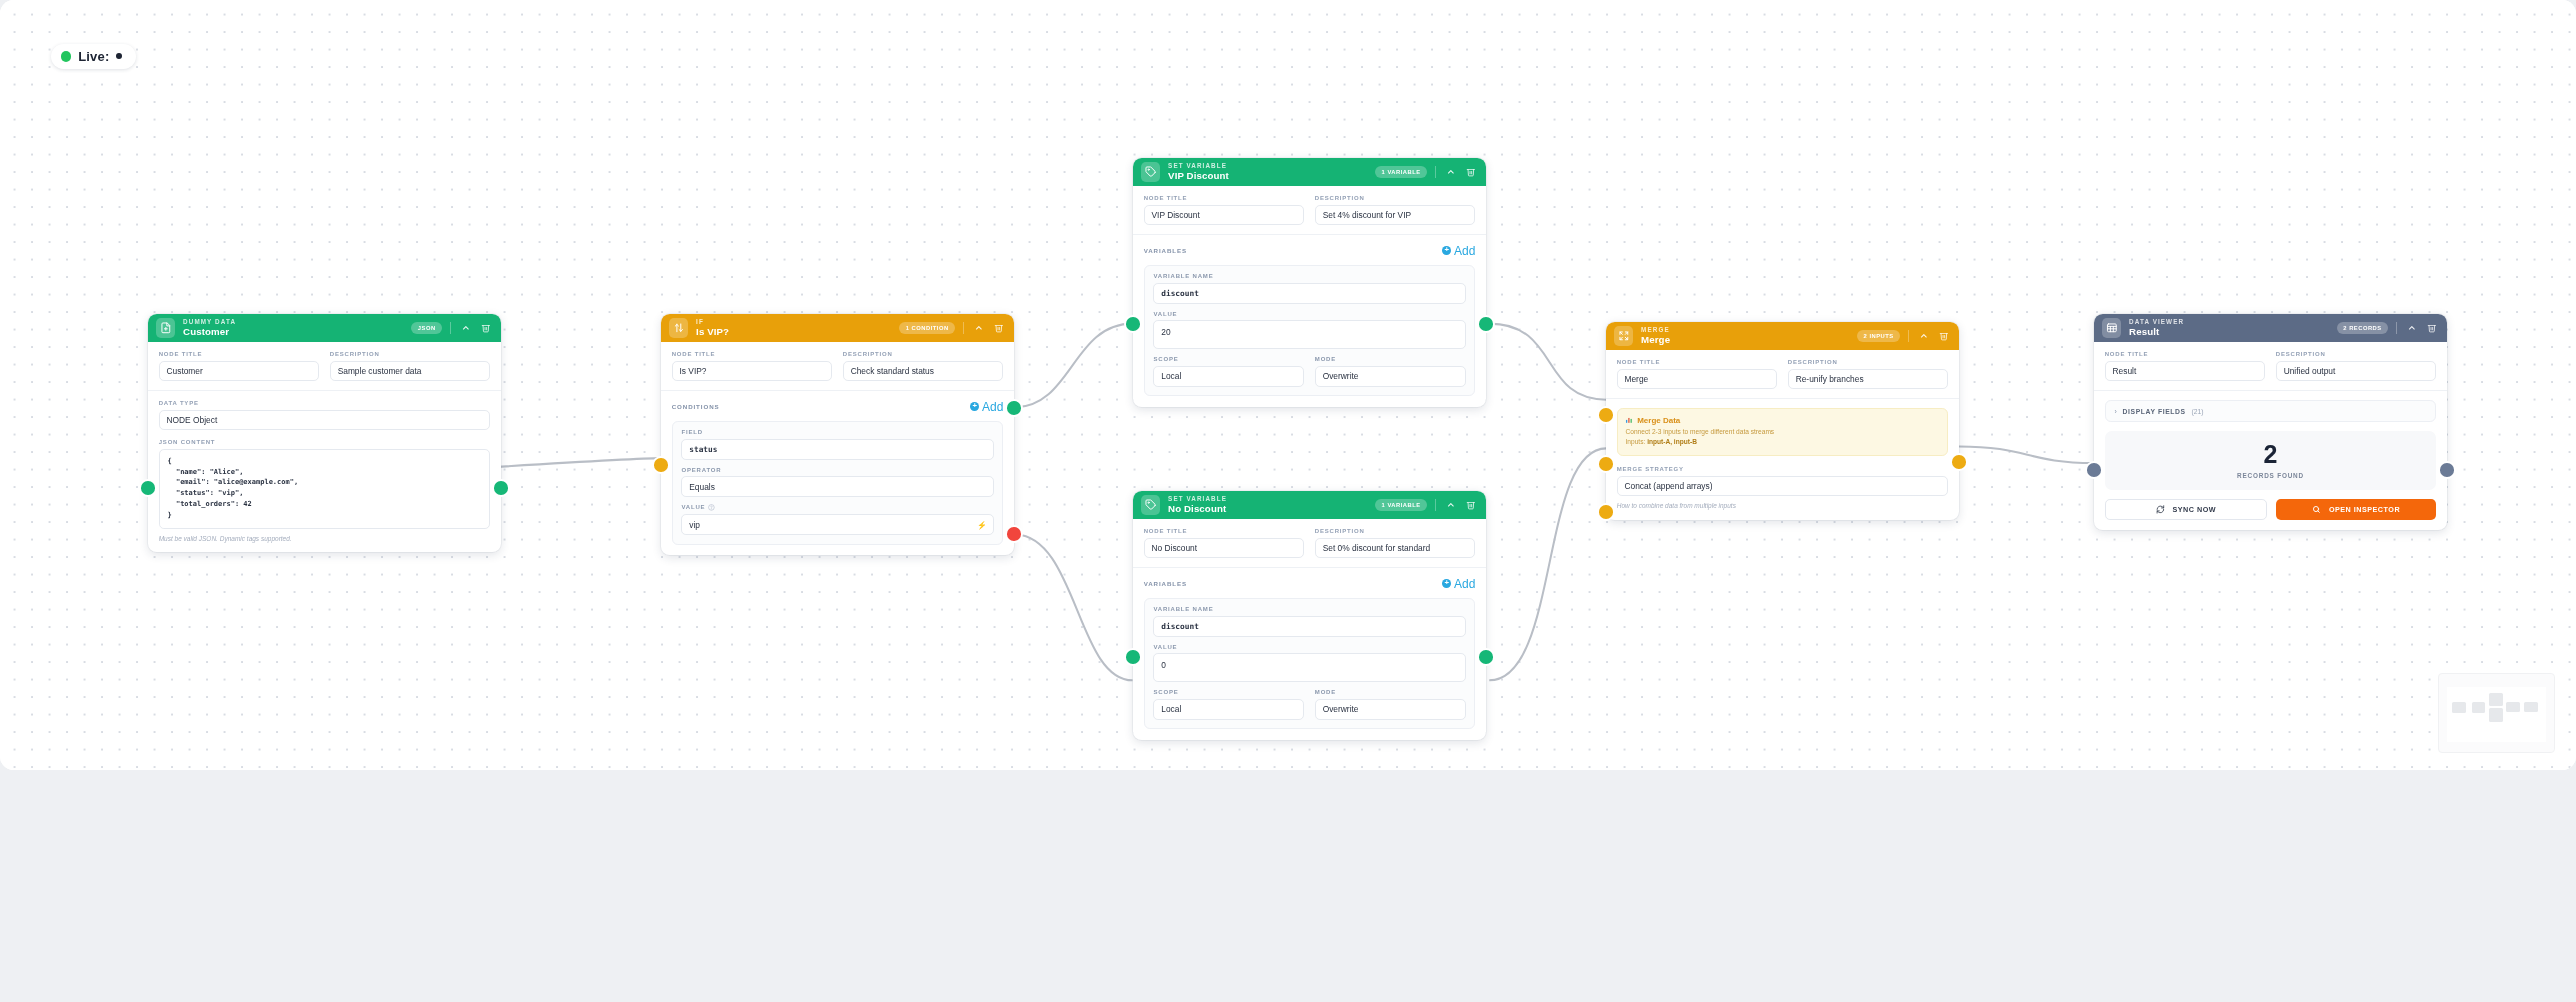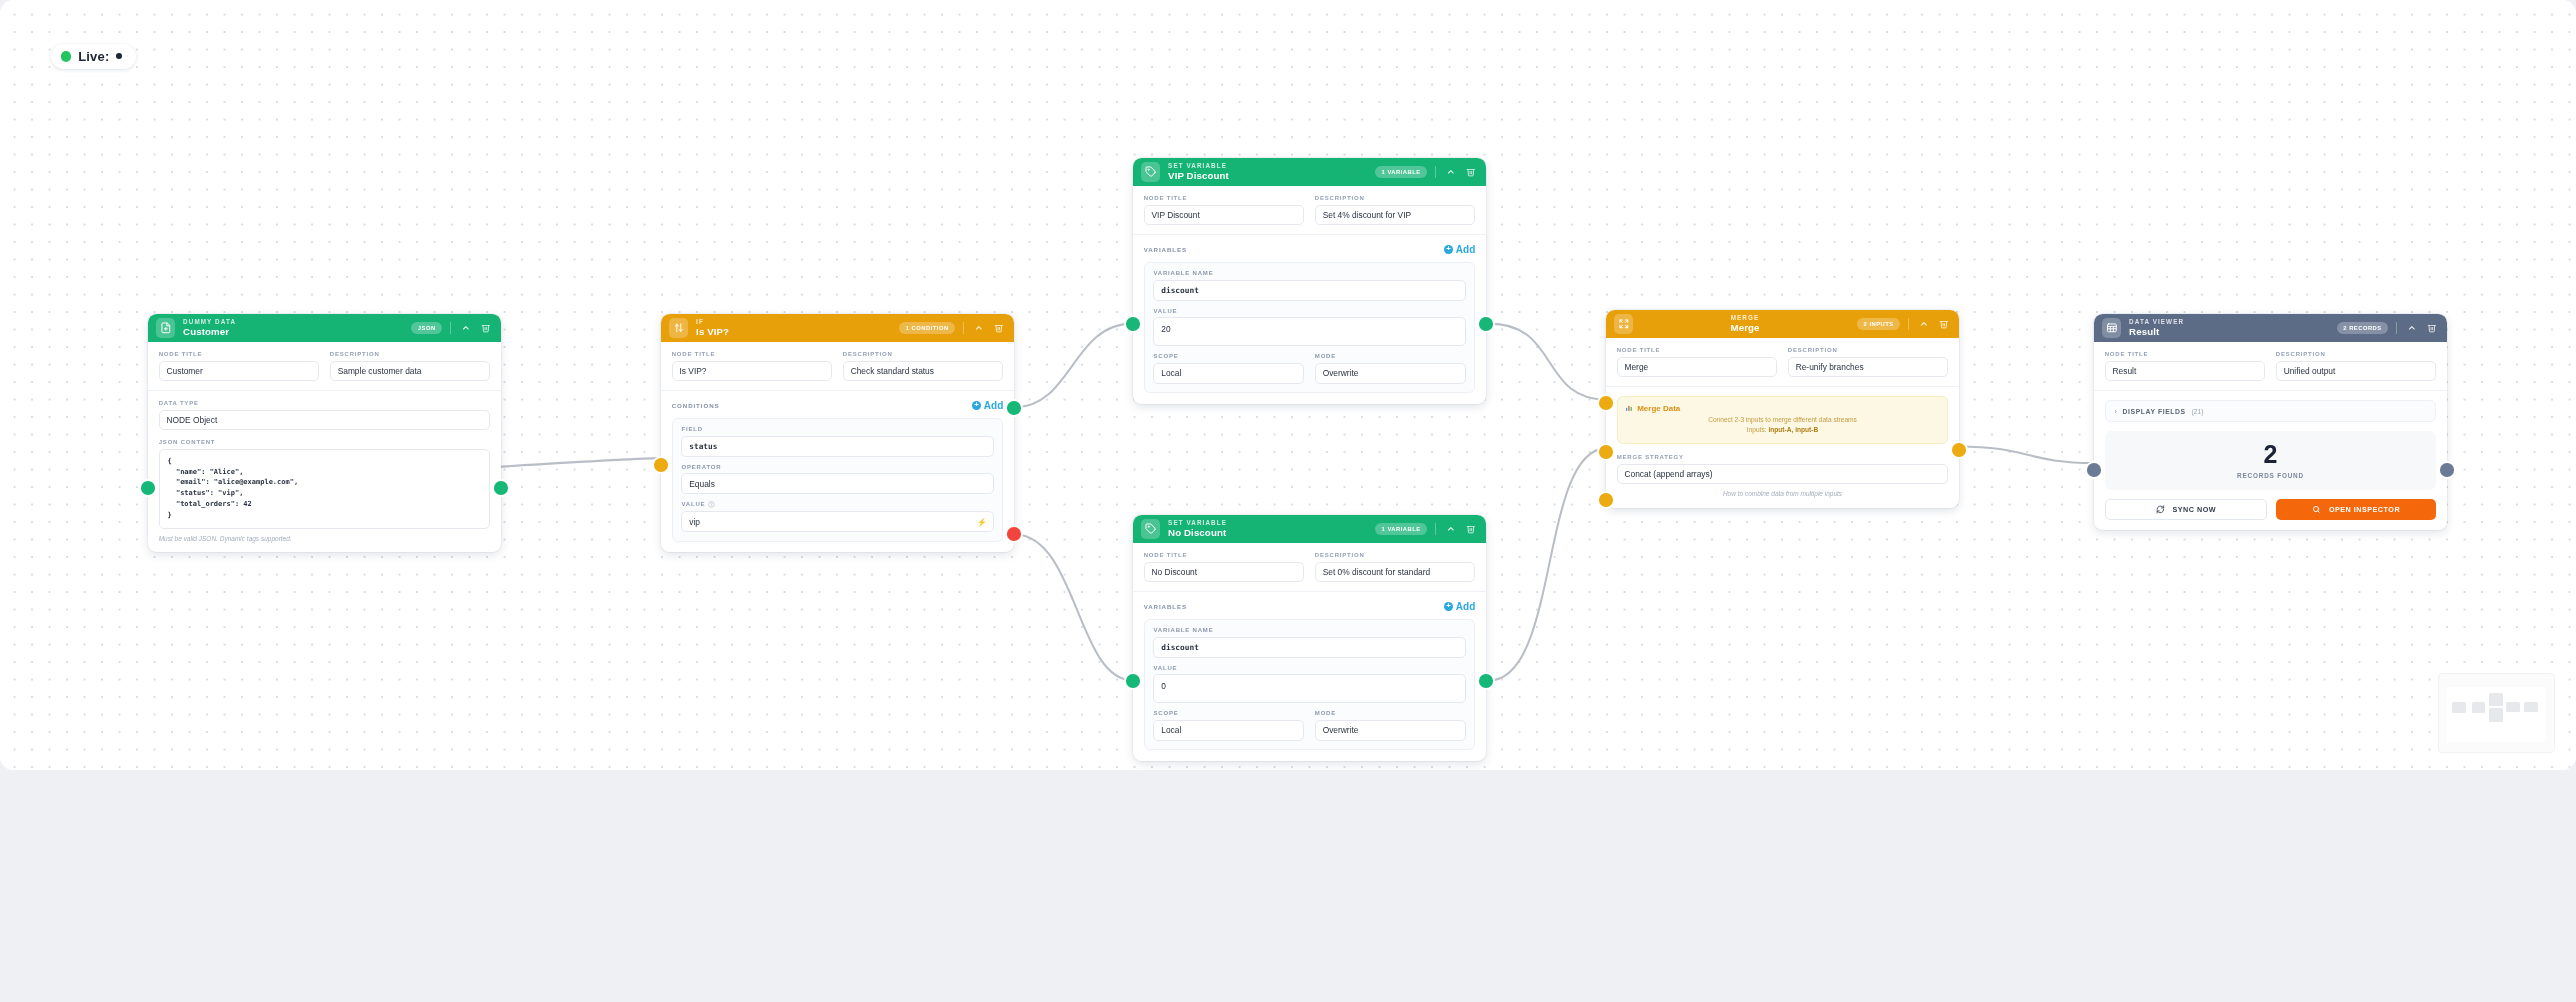--- a/index.html
+++ b/index.html
@@ -138,21 +138,21 @@
     display: flex; align-items: center; justify-content: space-between;
     margin-bottom: 6.8px;
   }
   .sec-title { font-size: 6.2px; font-weight: 700; letter-spacing: 0.9px; color: #8492a9; text-transform: uppercase; }
   .add-btn { display: flex; align-items: center; gap: 2.9px; cursor: pointer; }
   .add-ic {
     width: 8.8px; height: 8.8px; border-radius: 50%; background: #2aa8e0;
     color:#fff; font-size: 7.8px; line-height: 8.8px; text-align:center; font-weight:700;
     display:flex; align-items:center; justify-content:center;
   }
-  .add-tx { font-size: 10px; font-weight: 700; color: #2aa8e0; }
+  .add-tx { font-size: 12px; font-weight: 400; color: #2aa8e0; }
 
   .subcard {
     border: 1px solid #eceff4; background: #fbfcfd;
     border-radius: 5.8px; padding: 7.8px 8.8px 8.8px;
   }
   .subcard .flabel { color: #8b98ad; }
   .subcard .finput { background:#ffffff; }
 
   .hint { font-size: 6.5px; font-style: italic; color: #a4adbd; margin-top: 5.8px; }
 
@@ -427,21 +427,21 @@
             <div class="flabel">MODE</div>
             <div class="finput">Overwrite</div>
           </div>
         </div>
       </div>
     </div>
     <span class="port in p-green p-lg" style="top:159px;"></span>
     <span class="port out p-green p-lg" style="top:159px;"></span>
   </div>
 
-  <div class="node" style="left:1133px; top:515px; width:353px;">
+  <div class="node" style="left:1133px; top:491px; width:353px;">
     <div class="node-head" style="background:#15b374;">
       <div class="head-icon">
         <svg width="11.7" height="11.7" viewBox="0 0 24 24" fill="none" stroke="#fff" stroke-width="2" stroke-linecap="round" stroke-linejoin="round">
             <path d="M20.6 13.6l-7 7a2 2 0 0 1-2.8 0l-8.2-8.2A2 2 0 0 1 2 11V4a2 2 0 0 1 2-2h7a2 2 0 0 1 1.4.6l8.2 8.2a2 2 0 0 1 0 2.8z"></path>
             <circle cx="7.5" cy="7.5" r="1.3"></circle>
           </svg>
       </div>
       <div class="head-titles">
         <span class="head-kind">SET VARIABLE</span>
         <span class="head-name">No Discount</span>
@@ -494,21 +494,21 @@
             <div class="flabel">MODE</div>
             <div class="finput">Overwrite</div>
           </div>
         </div>
       </div>
     </div>
     <span class="port in p-green p-lg" style="top:159px;"></span>
     <span class="port out p-green p-lg" style="top:159px;"></span>
   </div>
 
-  <div class="node" style="left:1606px; top:310px; width:353px;text-align:center;">
+  <div class="node" style="left:1606px; top:322px; width:353px;">
     <div class="node-head" style="background:#e8a00a;">
       <div class="head-icon">
         <svg width="11.7" height="11.7" viewBox="0 0 24 24" fill="none" stroke="#fff" stroke-width="2" stroke-linecap="round" stroke-linejoin="round">
             <path d="M4 4l5 5M9 4H4v5"></path>
             <path d="M20 4l-5 5M15 4h5v5"></path>
             <path d="M4 20l5-5M9 20H4v-5"></path>
             <path d="M20 20l-5-5M15 20h5v-5"></path>
           </svg>
       </div>
       <div class="head-titles">

